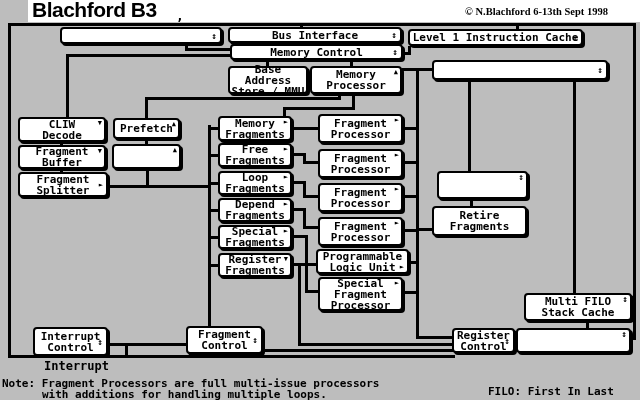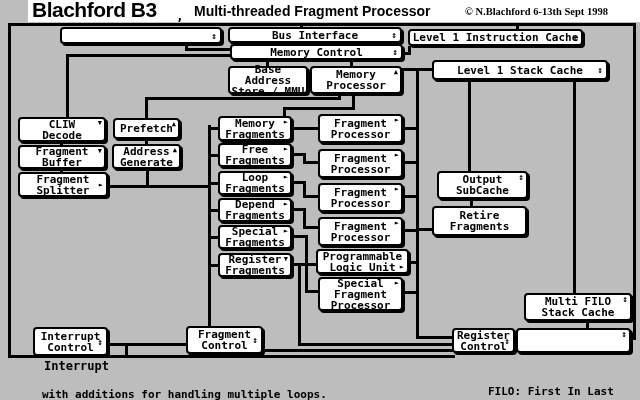--- a/index.html
+++ b/index.html
@@ -24,21 +24,20 @@
   .flabel{position:absolute;font-weight:bold;color:#000;z-index:2;}
 </style>
 </head>
 <body>
 
 <div class="stage">
 
   <div class="header">
     <span class="title">Blachford B3</span>
     <span class="title-comma">,</span>
-    <span class="subtitle">Multi-threaded Fragment Processor</span>
     <span class="copyright">© N.Blachford  6-13th Sept 1998</span>
   </div>
 
   <div class="line" style="left:8px;top:23px;width:628px;height:3px"></div>
   <div class="line" style="left:8px;top:23px;width:3px;height:335px"></div>
   <div class="line" style="left:633px;top:23px;width:3px;height:317px"></div>
   <div class="line" style="left:300px;top:23px;width:3px;height:7px"></div>
   <div class="line" style="left:516px;top:23px;width:3px;height:9px"></div>
   <div class="line" style="left:185px;top:42px;width:3px;height:9px"></div>
   <div class="line" style="left:185px;top:48px;width:47px;height:3px"></div>
@@ -121,40 +120,37 @@
   <div class="box" style="left:228px;top:66px;width:80px;height:28px">
     <span class="bt">Base Address
 Store / MMU</span>
   </div>
   <div class="box" style="left:310px;top:66px;width:92px;height:28px">
     <span class="bt">Memory
 Processor</span>
     <span class="arr arr-tr">▲</span>
   </div>
   <div class="box" style="left:432px;top:60px;width:176px;height:20px">
-    <span class="bt">Level 1 Stack Cache</span>
     <span class="arr arr-r">↕</span>
   </div>
   <div class="box" style="left:18px;top:117px;width:88px;height:25px">
     <span class="bt">CLIW
 Decode</span>
     <span class="arr arr-tr">▼</span>
   </div>
   <div class="box" style="left:113px;top:118px;width:67px;height:21px">
     <span class="bt">Prefetch</span>
     <span class="arr arr-tr">▲</span>
   </div>
   <div class="box" style="left:18px;top:145px;width:88px;height:24px">
     <span class="bt">Fragment
 Buffer</span>
     <span class="arr arr-tr">▼</span>
   </div>
   <div class="box" style="left:112px;top:144px;width:69px;height:25px">
-    <span class="bt">Address
-Generate</span>
     <span class="arr arr-tr">▲</span>
   </div>
   <div class="box" style="left:18px;top:172px;width:90px;height:25px">
     <span class="bt">Fragment
 Splitter</span>
     <span class="arr arr-r" style="font-size:7px">►</span>
   </div>
   <div class="box" style="left:218px;top:116px;width:74px;height:25px">
     <span class="bt">Memory
 Fragments</span>
@@ -210,22 +206,20 @@
 Logic Unit</span>
     <span class="arr arr-br">►</span>
   </div>
   <div class="box" style="left:318px;top:277px;width:85px;height:34px">
     <span class="bt">Special
 Fragment
 Processor</span>
     <span class="arr arr-tr">►</span>
   </div>
   <div class="box" style="left:437px;top:171px;width:91px;height:28px">
-    <span class="bt">Output
-SubCache</span>
     <span class="arr arr-tr" style="font-size:9px">↕</span>
   </div>
   <div class="box" style="left:432px;top:206px;width:95px;height:30px">
     <span class="bt">Retire
 Fragments</span>
   </div>
   <div class="box" style="left:524px;top:293px;width:108px;height:28px">
     <span class="bt">Multi FILO
 Stack Cache</span>
     <span class="arr arr-tr" style="font-size:9px">↕</span>
@@ -243,16 +237,17 @@
 Control</span>
     <span class="arr arr-r">↕</span>
   </div>
   <div class="box" style="left:33px;top:327px;width:75px;height:29px">
     <span class="bt">Interrupt
 Control</span>
     <span class="arr arr-r">↕</span>
   </div>
 
   <div class="flabel" style="left:44px;top:359px;font-size:12px">Interrupt</div>
+  <div class="flabel" style="left:2px;top:377px;font-size:11px">Note: Fragment Processors are full multi-issue processors</div>
   <div class="flabel" style="left:42px;top:388px;font-size:11px">with additions for handling multiple loops.</div>
   <div class="flabel" style="left:488px;top:385px;font-size:11px">FILO: First In Last Out</div>
 
 </div>
 
 </body></html>

